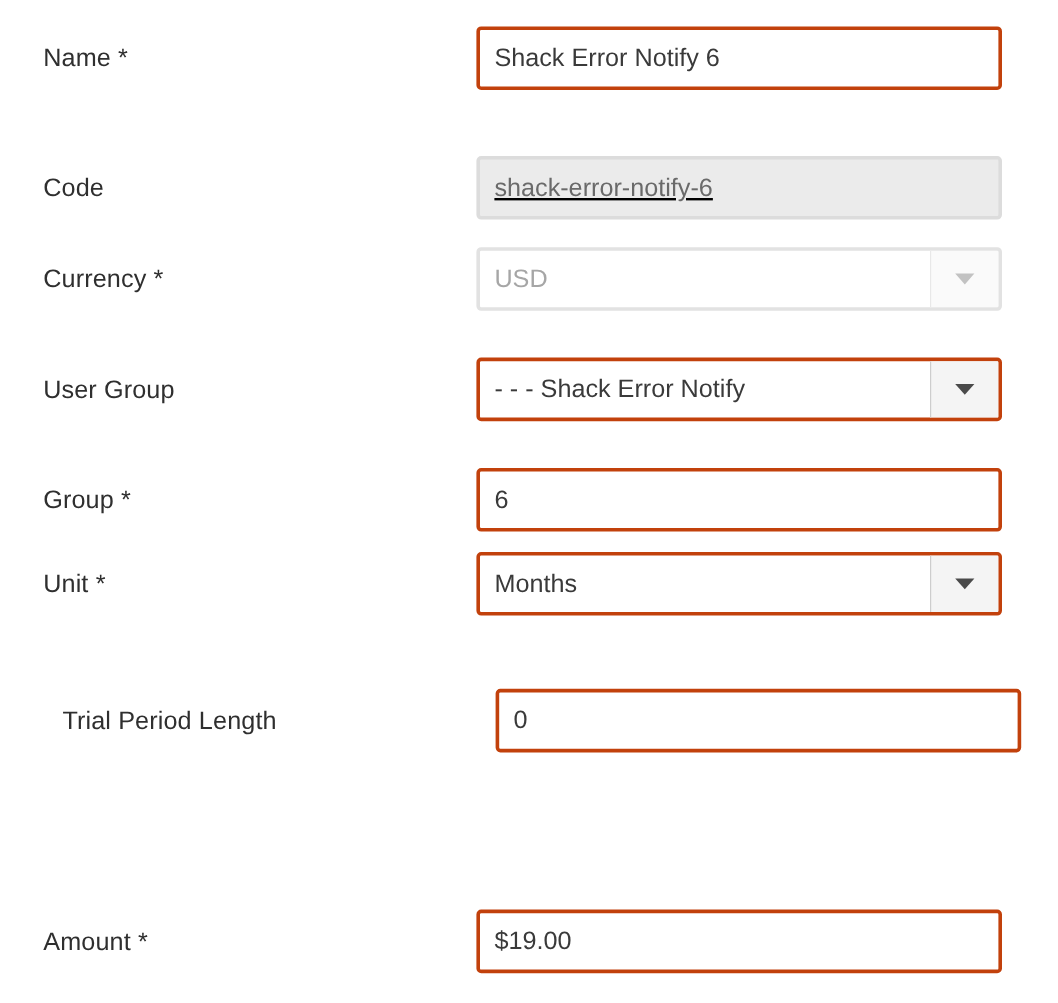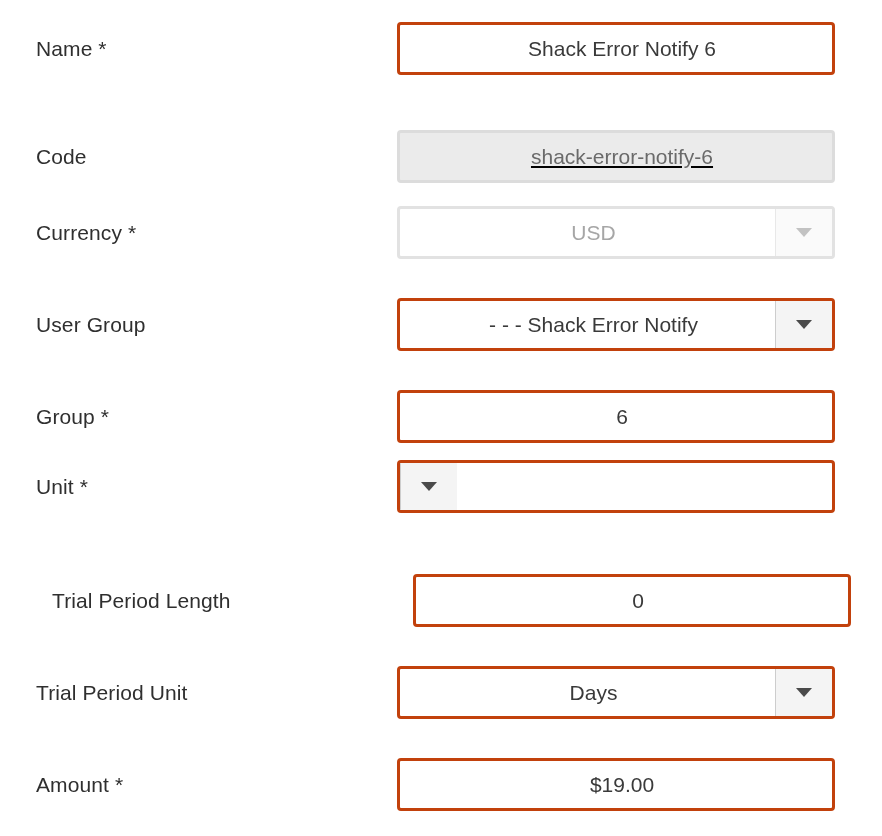--- a/index.html
+++ b/index.html
@@ -12,21 +12,20 @@
     width: 882px;
     height: 836px;
     font-family: "Liberation Sans", sans-serif;
     overflow: hidden;
   }
 
   .form {
     position: relative;
     width: 882px;
     height: 836px;
-    text-align: center;
   }
 
   .form-row {
     position: absolute;
     left: 0;
     width: 882px;
     height: 53px;
     display: flex;
     align-items: center;
   }
@@ -153,39 +152,31 @@
     </div>
     <div class="form-row" style="top: 390px;">
       <div class="field-label"><span>Group</span> <span class="req">*</span></div>
       <div class="control">
         <div class="value">6</div>
       </div>
     </div>
     <div class="form-row" style="top: 460px; padding-left: 44px;">
       <div class="field-label"><span>Unit</span> <span class="req">*</span></div>
       <div class="control select">
+        <div class="value">Months</div>
         <div class="arrow-btn">
           <span class="caret"></span>
         </div>
       </div>
     </div>
     <div class="form-row" style="top: 574px; margin-left: 16px;">
       <div class="field-label"><span>Trial Period Length</span></div>
       <div class="control">
         <div class="value">0</div>
       </div>
     </div>
-    <div class="form-row" style="top: 666px;">
-      <div class="field-label"><span>Trial Period Unit</span></div>
-      <div class="control select">
-        <div class="value">Days</div>
-        <div class="arrow-btn">
-          <span class="caret"></span>
-        </div>
-      </div>
-    </div>
     <div class="form-row" style="top: 758px;">
       <div class="field-label"><span>Amount</span> <span class="req">*</span></div>
       <div class="control">
         <div class="value">$19.00</div>
       </div>
     </div>
   </div>
 
 </body></html>

